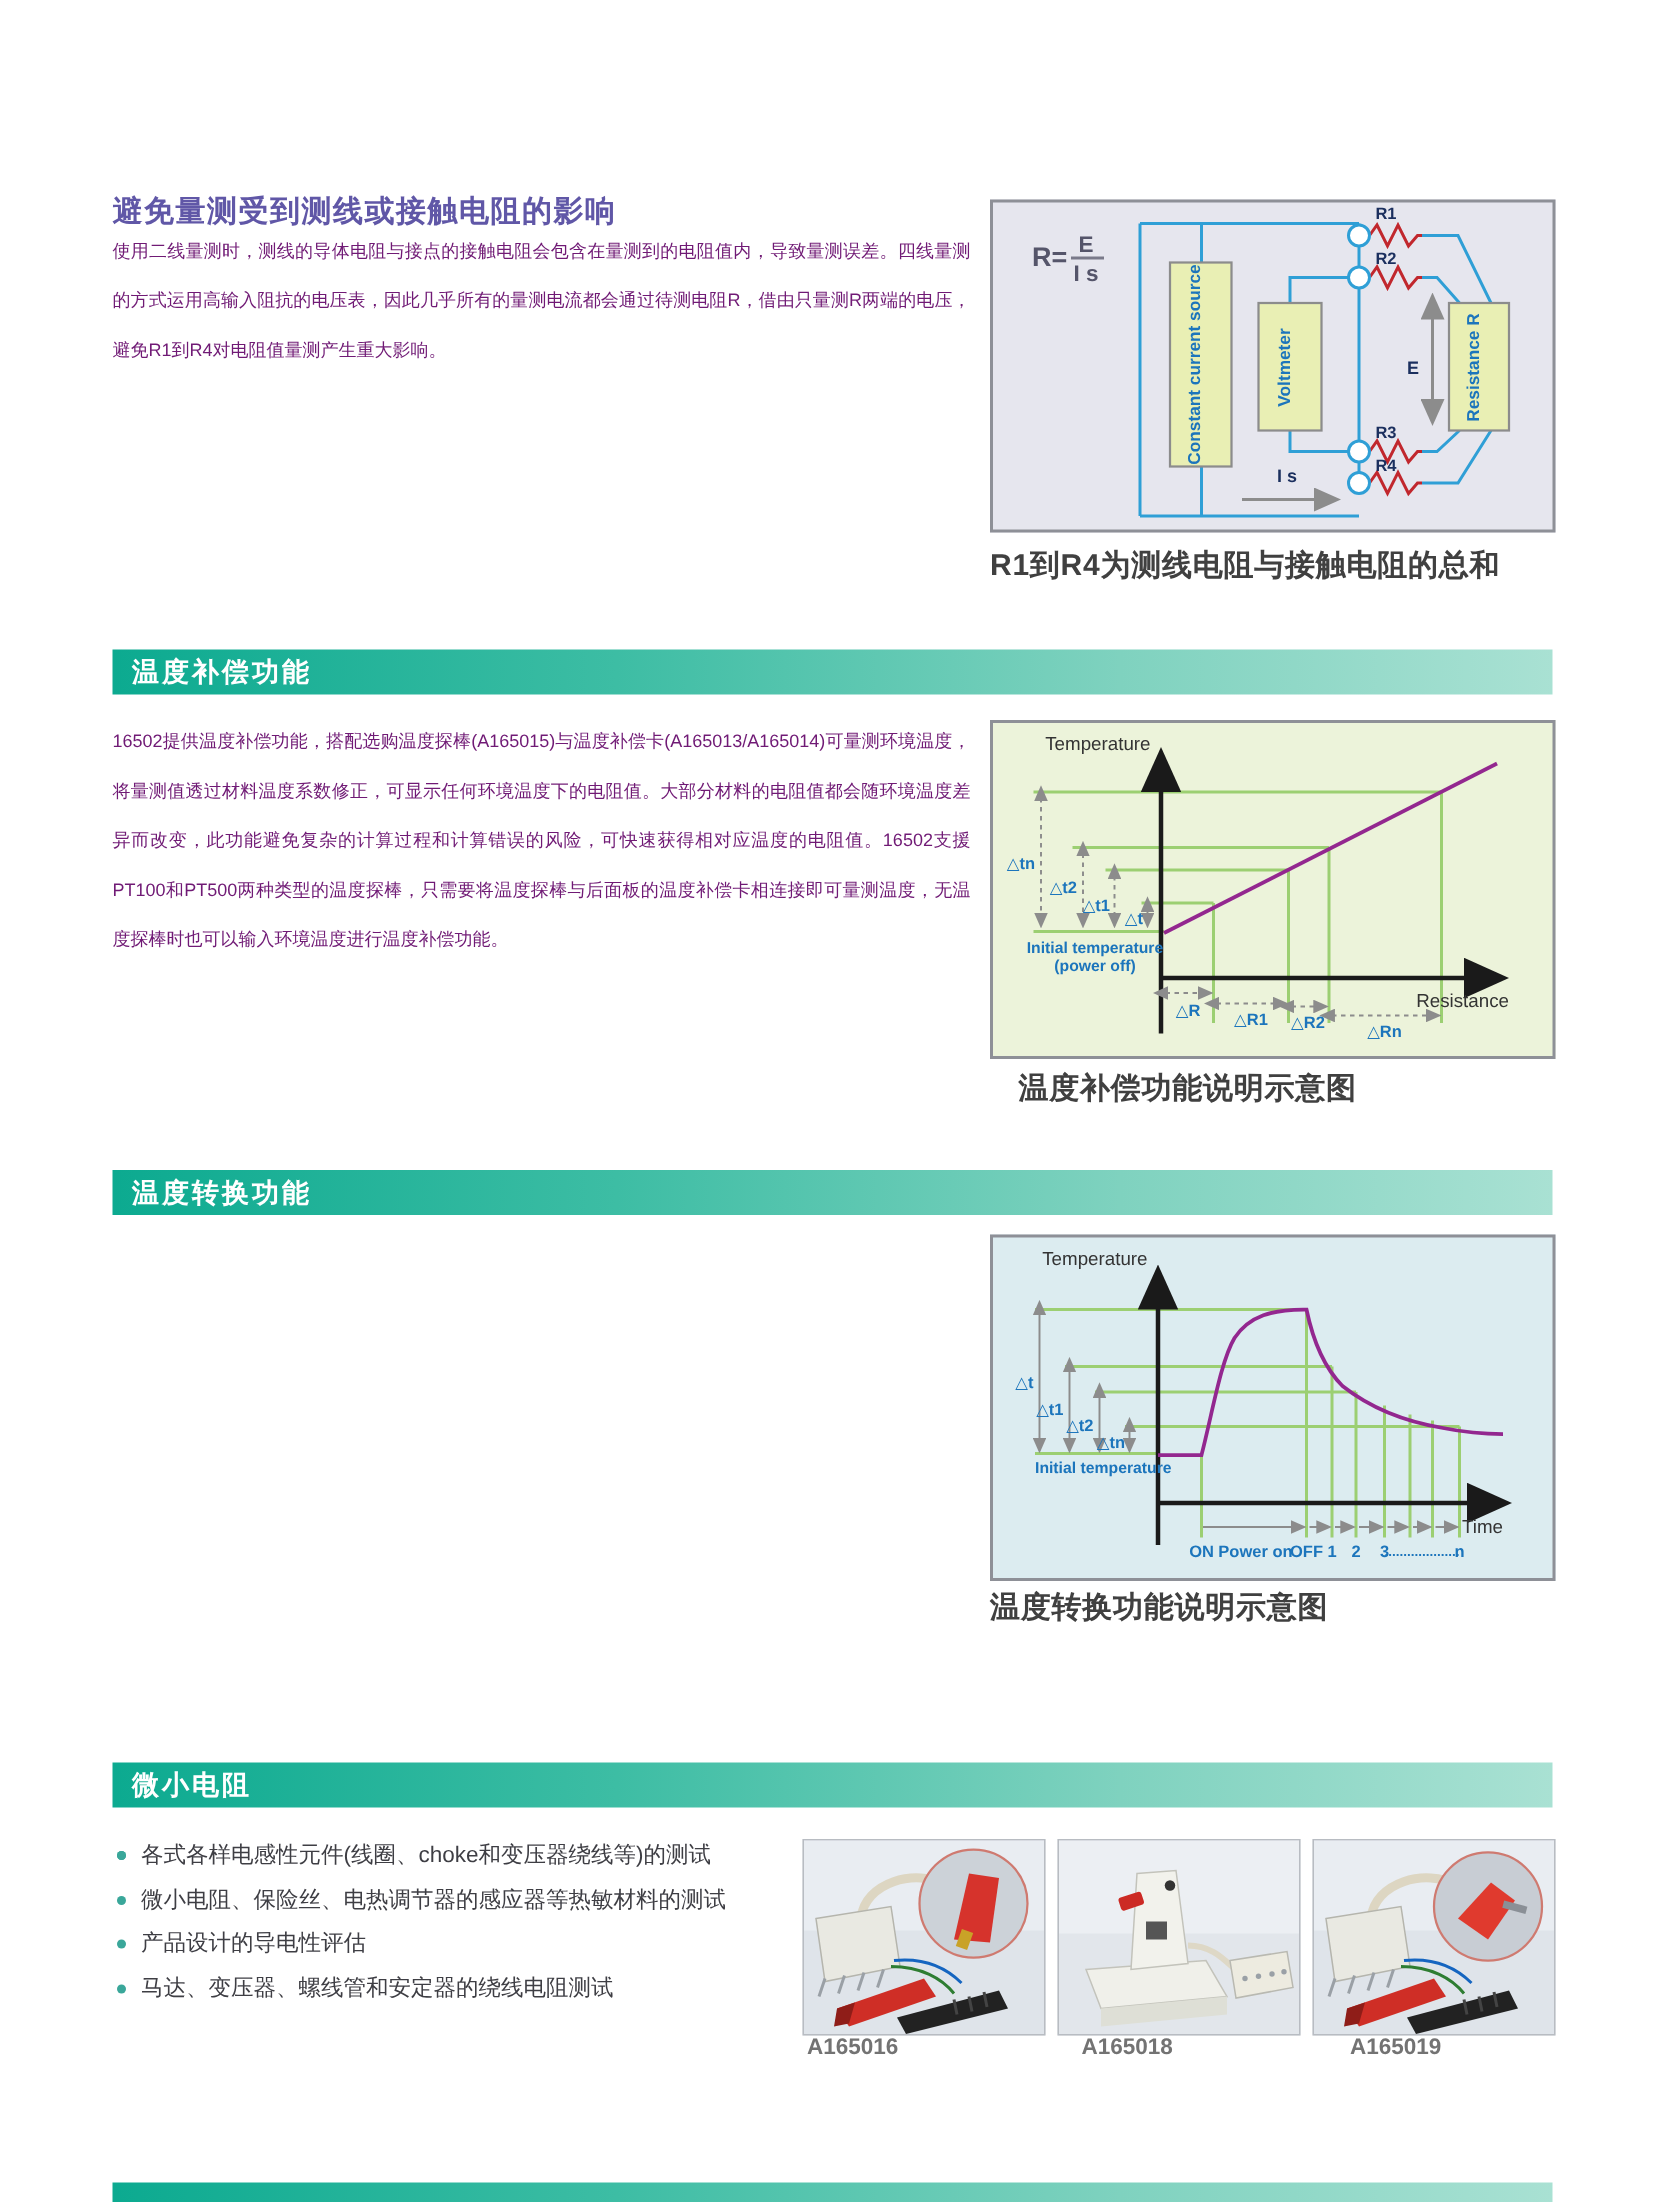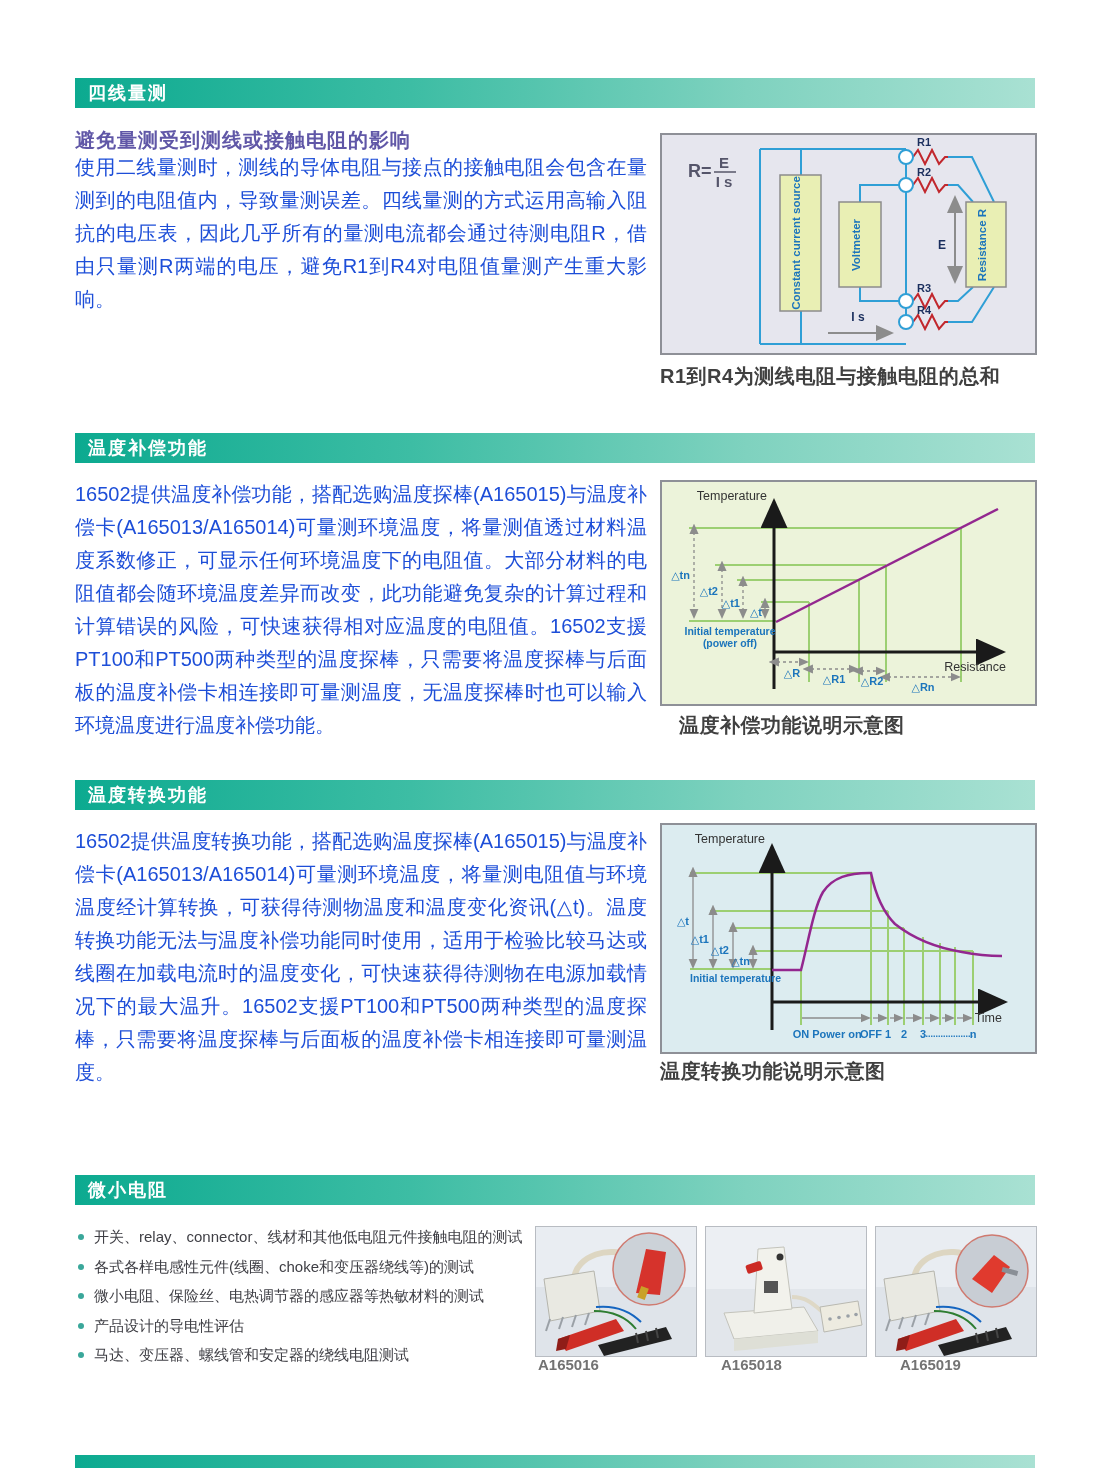--- a/index.html
+++ b/index.html
@@ -2,44 +2,41 @@
 <html><head>
 <meta charset="utf-8">
 <style>
   html,body{margin:0;padding:0;background:#ffffff;}
   body{font-family:"Liberation Sans","DejaVu Sans",sans-serif;}
   .page{position:relative;width:1102px;height:1470px;background:#ffffff;overflow:hidden;}
   .sec-header{position:absolute;left:75px;width:960px;height:30px;box-sizing:border-box;
     background:linear-gradient(90deg,#0caa90 0%,#3dbda4 35%,#7fd2bf 70%,#a9e1d3 100%);
     color:#ffffff;font-size:18px;font-weight:700;line-height:30px;padding-left:13px;letter-spacing:2px;}
   .subheading{position:absolute;left:75px;font-size:20px;font-weight:700;color:#6057a7;letter-spacing:1px;}
-  .body-text{position:absolute;left:75px;width:572px;font-size:20px;line-height:33px;color:#1d4ed8;text-align:justify;}
+  .body-text{position:absolute;left:75px;width:572px;font-size:12px;line-height:33px;color:#701a75;text-align:justify;}
   .figure{position:absolute;left:660px;width:377px;box-sizing:border-box;border:2px solid #8e9097;}
   .fig-circuit{background:#e6e6ee;}
   .fig-comp{background:#ecf3da;}
   .fig-conv{background:#dcecf0;}
   .fig-caption{position:absolute;left:660px;font-size:20px;font-weight:700;color:#404040;letter-spacing:0.5px;}
   .bullets{position:absolute;left:78px;top:1222px;width:450px;margin:0;padding:0;list-style:none;}
   .bullets li{position:relative;font-size:15px;line-height:29.5px;color:#3e3e44;padding-left:16px;}
   .bullets li .dot{position:absolute;left:0;top:12px;width:6px;height:6px;border-radius:50%;background:#3aa79a;}
   .product{position:absolute;top:1226px;width:162px;height:131px;border:1px solid #b8bcc2;box-sizing:border-box;background:#e4e7ec;}
   .product-label{position:absolute;top:1356px;font-size:15px;font-weight:600;color:#737373;}
   .footer-bar{position:absolute;left:75px;top:1455px;width:960px;height:13px;
     background:linear-gradient(90deg,#0caa90 0%,#3dbda4 35%,#7fd2bf 70%,#a9e1d3 100%);}
   svg{display:block;}
   text{font-family:"Liberation Sans","DejaVu Sans",sans-serif;}
 </style>
 </head>
 <body>
 
 <div class="page">
 
-  <div class="sec-header" style="top:78px;">
-    <span>四线量测</span>
-  </div>
   <div class="subheading" style="top:127px;">避免量测受到测线或接触电阻的影响</div>
   <div class="body-text" style="top:151px;">使用二线量测时，测线的导体电阻与接点的接触电阻会包含在量测到的电阻值内，导致量测误差。四线量测的方式运用高输入阻抗的电压表，因此几乎所有的量测电流都会通过待测电阻R，借由只量测R两端的电压，避免R1到R4对电阻值量测产生重大影响。</div>
 
   <div class="figure fig-circuit" style="top:133px;height:222px;">
     <svg width="373" height="218" viewBox="0 0 373 218">
       <defs>
         <marker id="arrGrayR" markerWidth="9" markerHeight="8" refX="7" refY="4" orient="auto">
           <polygon points="0,0 9,4 0,8" fill="#8c8c8c"></polygon>
         </marker>
         <marker id="arrGrayB" markerWidth="9" markerHeight="8" refX="2" refY="4" orient="auto-start-reverse">
@@ -174,21 +171,20 @@
 
       <text x="105" y="18" font-size="12.5" fill="#333333" text-anchor="end">Temperature</text>
       <text x="344" y="189" font-size="12.5" fill="#333333" text-anchor="end">Resistance</text>
     </svg>
   </div>
   <div class="fig-caption" style="top:712px;margin-left:19px;">温度补偿功能说明示意图</div>
 
   <div class="sec-header" style="top:780px;">
     <span>温度转换功能</span>
   </div>
-  <div class="body-text" style="top:825px;">16502提供温度转换功能，搭配选购温度探棒(A165015)与温度补偿卡(A165013/A165014)可量测环境温度，将量测电阻值与环境温度经计算转换，可获得待测物温度和温度变化资讯(△t)。温度转换功能无法与温度补偿功能同时使用，适用于检验比较马达或线圈在加载电流时的温度变化，可快速获得待测物在电源加载情况下的最大温升。16502支援PT100和PT500两种类型的温度探棒，只需要将温度探棒与后面板的温度补偿卡相连接即可量测温度。</div>
 
   <div class="figure fig-conv" style="top:823px;height:231px;">
     <svg width="373" height="227" viewBox="0 0 373 227">
       <defs>
         <marker id="axBlkC2" markerWidth="10" markerHeight="9" refX="8" refY="4.5" orient="auto">
           <polygon points="0,0 10,4.5 0,9" fill="#1a1a1a"></polygon>
         </marker>
         <marker id="gAr2" markerWidth="8" markerHeight="7" refX="6.5" refY="3.5" orient="auto">
           <polygon points="0,0 8,3.5 0,7" fill="#8c8c8c"></polygon>
         </marker>
@@ -257,21 +253,21 @@
       <text x="340" y="197" font-size="12.5" fill="#333333" text-anchor="end">Time</text>
     </svg>
   </div>
   <div class="fig-caption" style="top:1058px;">温度转换功能说明示意图</div>
 
   <div class="sec-header" style="top:1175px;">
     <span>微小电阻</span>
   </div>
 
   <ul class="bullets">
-    <li><span class="dot"></span><span>开关、relay、connector、线材和其他低电阻元件接触电阻的测试</span></li>
+    <li><span class="dot"></span></li>
     <li><span class="dot"></span><span>各式各样电感性元件(线圈、choke和变压器绕线等)的测试</span></li>
     <li><span class="dot"></span><span>微小电阻、保险丝、电热调节器的感应器等热敏材料的测试</span></li>
     <li><span class="dot"></span><span>产品设计的导电性评估</span></li>
     <li><span class="dot"></span><span>马达、变压器、螺线管和安定器的绕线电阻测试</span></li>
   </ul>
 
   <div class="product" style="left:535px;">
     <svg width="160" height="129" viewBox="0 0 160 129">
       <rect width="160" height="129" fill="#dfe4ea"></rect>
       <rect width="160" height="60" fill="#e9edf2"></rect>

